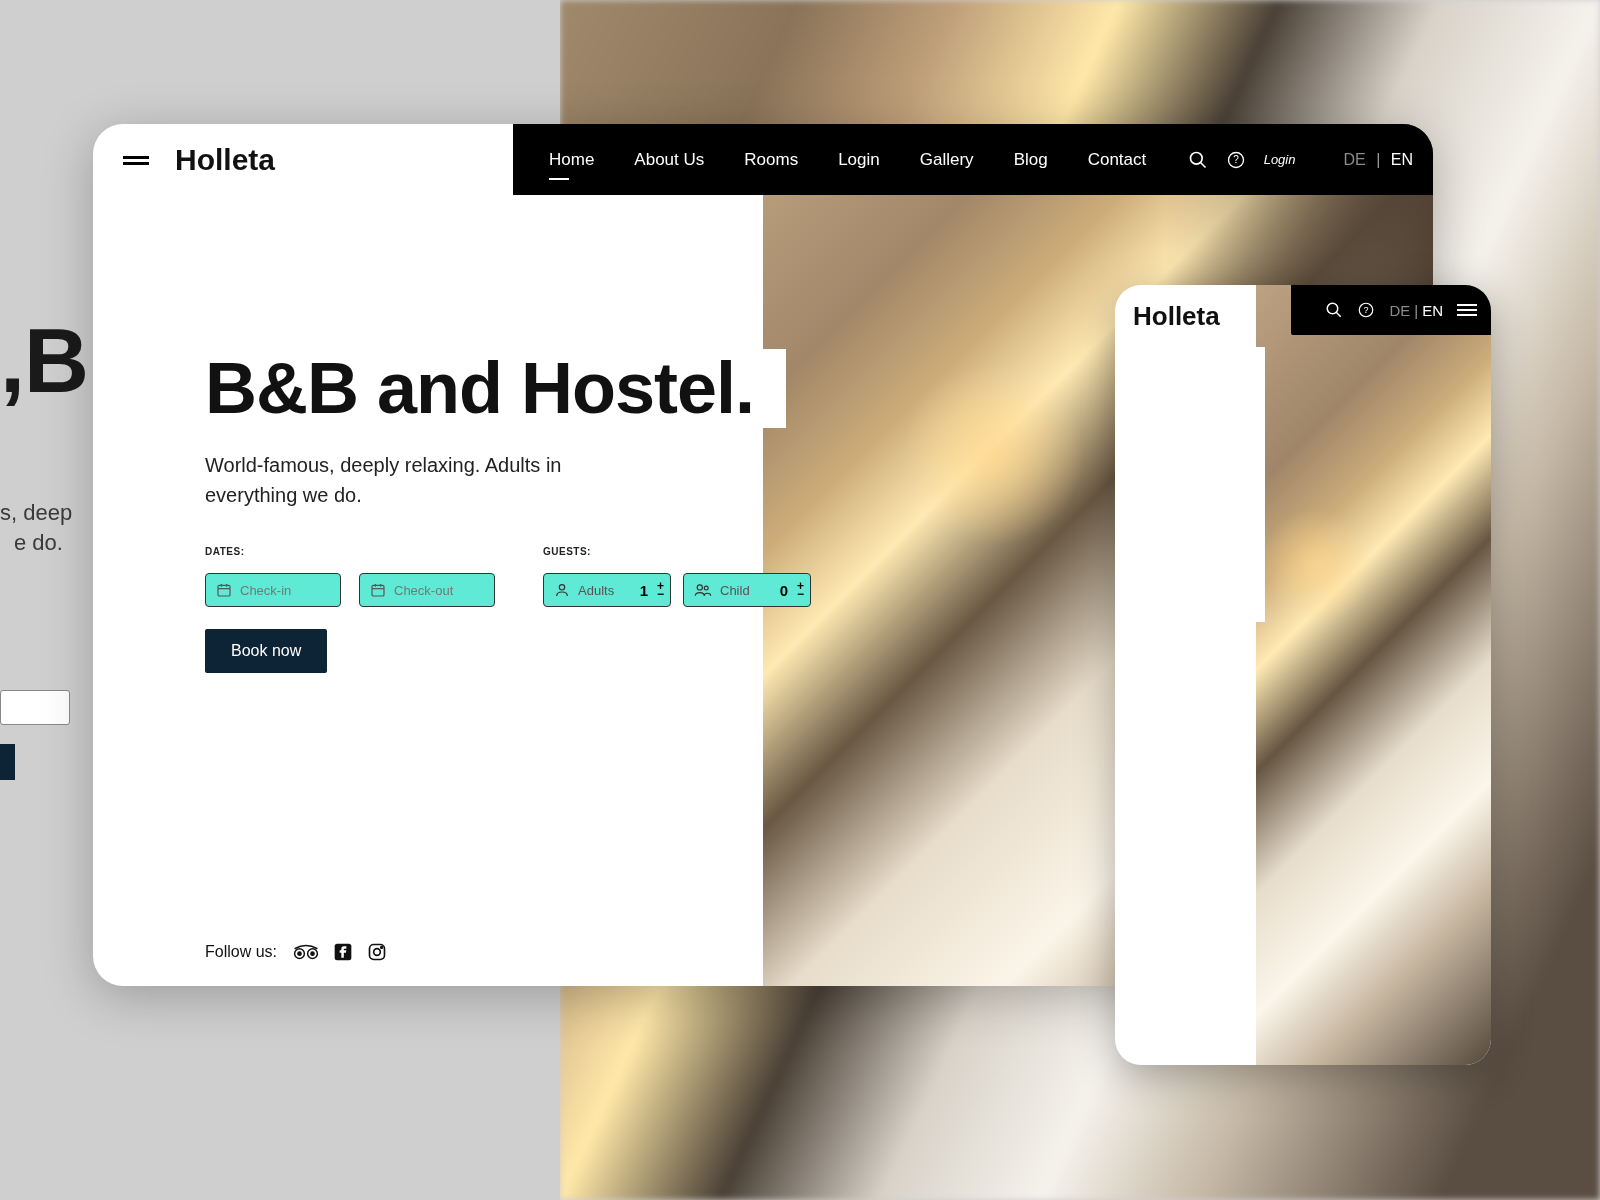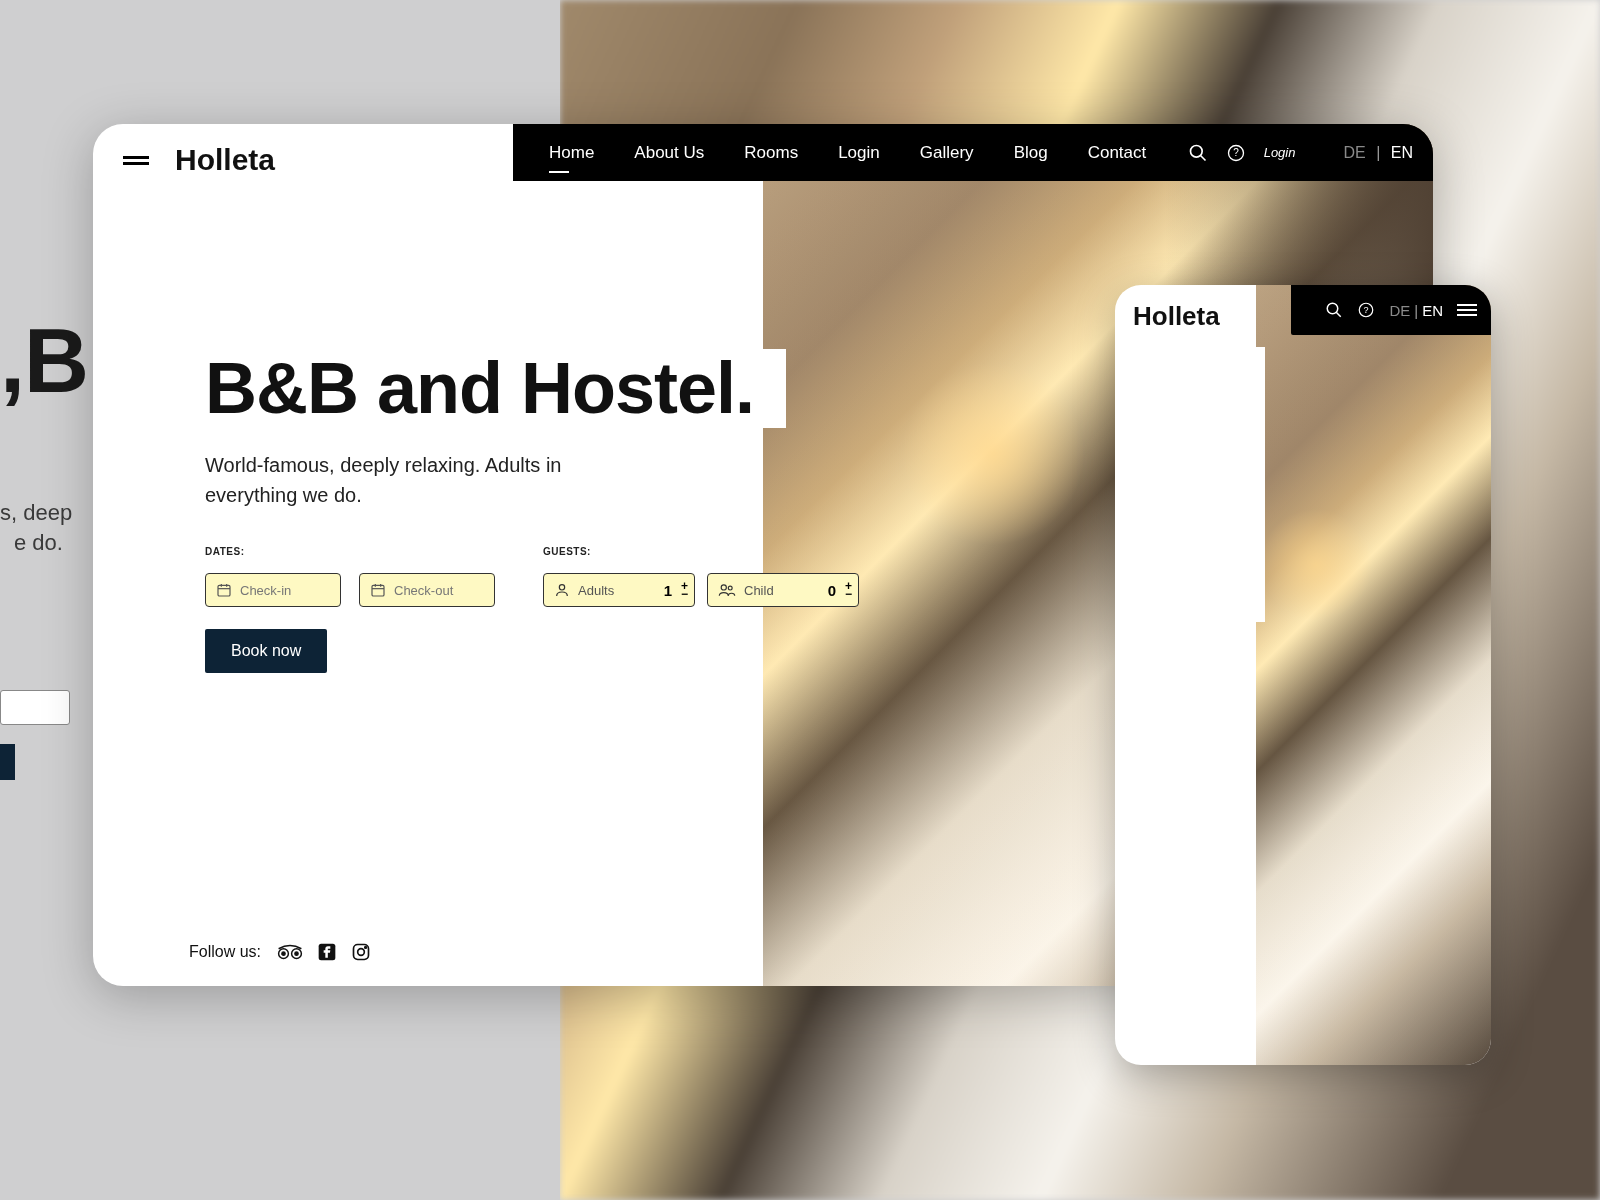--- a/index.html
+++ b/index.html
@@ -38,21 +38,21 @@
 }
 .desktop .nav {
   position: absolute; left: 0; top: 0; right: 0; height: 72px;
   display: flex; align-items: center;
 }
 .desktop .menu-icon { margin-left: 30px; cursor: pointer; }
 .desktop .menu-icon span { display: block; width: 26px; height: 3px; background: #000; margin: 3px 0; }
 .desktop .menu-icon span:nth-child(2) { width: 26px; }
 .desktop .brand { margin-left: 26px; font-size: 30px; font-weight: 700; color: #111; }
 .desktop .nav-bar {
-  position: absolute; left: 420px; right: 0; top: 0; height: 57px;
+  position: absolute; left: 420px; right: 0; top: 0; height: 71px;
   background: #000; display: flex; align-items: center; padding: 0 20px 0 36px;
 }
 .desktop .nav-links { display: flex; gap: 40px; }
 .desktop .nav-links a { color: #fff; font-size: 17px; text-decoration: none; font-weight: 500; position: relative; }
 .desktop .nav-links a.active::after { content: ''; position: absolute; left: 0; bottom: -10px; width: 20px; height: 2px; background: #fff; }
 .desktop .nav-right { margin-left: auto; display: flex; align-items: center; gap: 18px; }
 .desktop .login { color: #fff; font-size: 13px; font-style: italic; }
 .desktop .lang { color: #fff; font-size: 16px; margin-left: 30px; }
 .desktop .lang .dim { color: #8a8a8a; }
 .desktop .lang .sep { color: #9a9a9a; margin: 0 6px; font-weight: 300; }
@@ -63,34 +63,34 @@
   background: #fff; display: inline-block; padding-right: 32px; line-height: 1.1;
 }
 .desktop .sub { margin-top: 22px; font-size: 20px; color: #222; line-height: 1.5; max-width: 370px; }
 .desktop .form { margin-top: 36px; }
 .desktop .form-row { display: flex; gap: 48px; }
 .desktop .form-col .lbl { font-size: 10px; font-weight: 700; letter-spacing: 0.5px; text-transform: uppercase; color: #222; margin-bottom: 16px; }
 .desktop .inputs { display: flex; gap: 18px; }
 .desktop .inputs.g2 { gap: 12px; }
 .desktop .field {
   display: flex; align-items: center; border: 1.3px solid #333; border-radius: 4px;
-  height: 34px; padding: 0 10px; gap: 8px; background: #fef9c3;
+  height: 34px; padding: 0 10px; gap: 8px; background: #5eead4;
 }
 .desktop .field.date { width: 136px; }
-.desktop .field.guest { width: 152px; position: relative; }
+.desktop .field.guest { width: 128px; position: relative; }
 .desktop .field .ph { color: #777; font-size: 13px; }
 .desktop .field .label-g { color: #555; font-size: 13px; }
 .desktop .field .val { margin-left: auto; font-weight: 700; font-size: 15px; }
 .desktop .field .pm { position: absolute; right: 6px; display: flex; flex-direction: column; line-height: 8px; font-size: 12px; font-weight: 700; }
 .desktop .field.guest { padding-right: 22px; }
 .desktop .book-btn {
   margin-top: 22px; background: #0d2336; color: #fff; border: none;
   padding: 13px 26px; font-size: 16px; border-radius: 2px; cursor: pointer;
 }
-.desktop .follow { position: absolute; left: 96px; bottom: 24px; display: flex; align-items: center; gap: 16px; }
+.desktop .follow { position: absolute; left: 112px; bottom: 24px; display: flex; align-items: center; gap: 16px; }
 .desktop .follow .txt { font-size: 16px; color: #111; }
 .desktop .follow .soc { display: flex; gap: 14px; align-items: center; }
 
 
 .mobile {
   position: absolute; left: 1115px; top: 285px; width: 376px; height: 780px;
   background: #fff; border-radius: 26px; box-shadow: 0 10px 40px rgba(0,0,0,0.3);
   overflow: hidden;
 }
 .mobile .hero-img-m {

